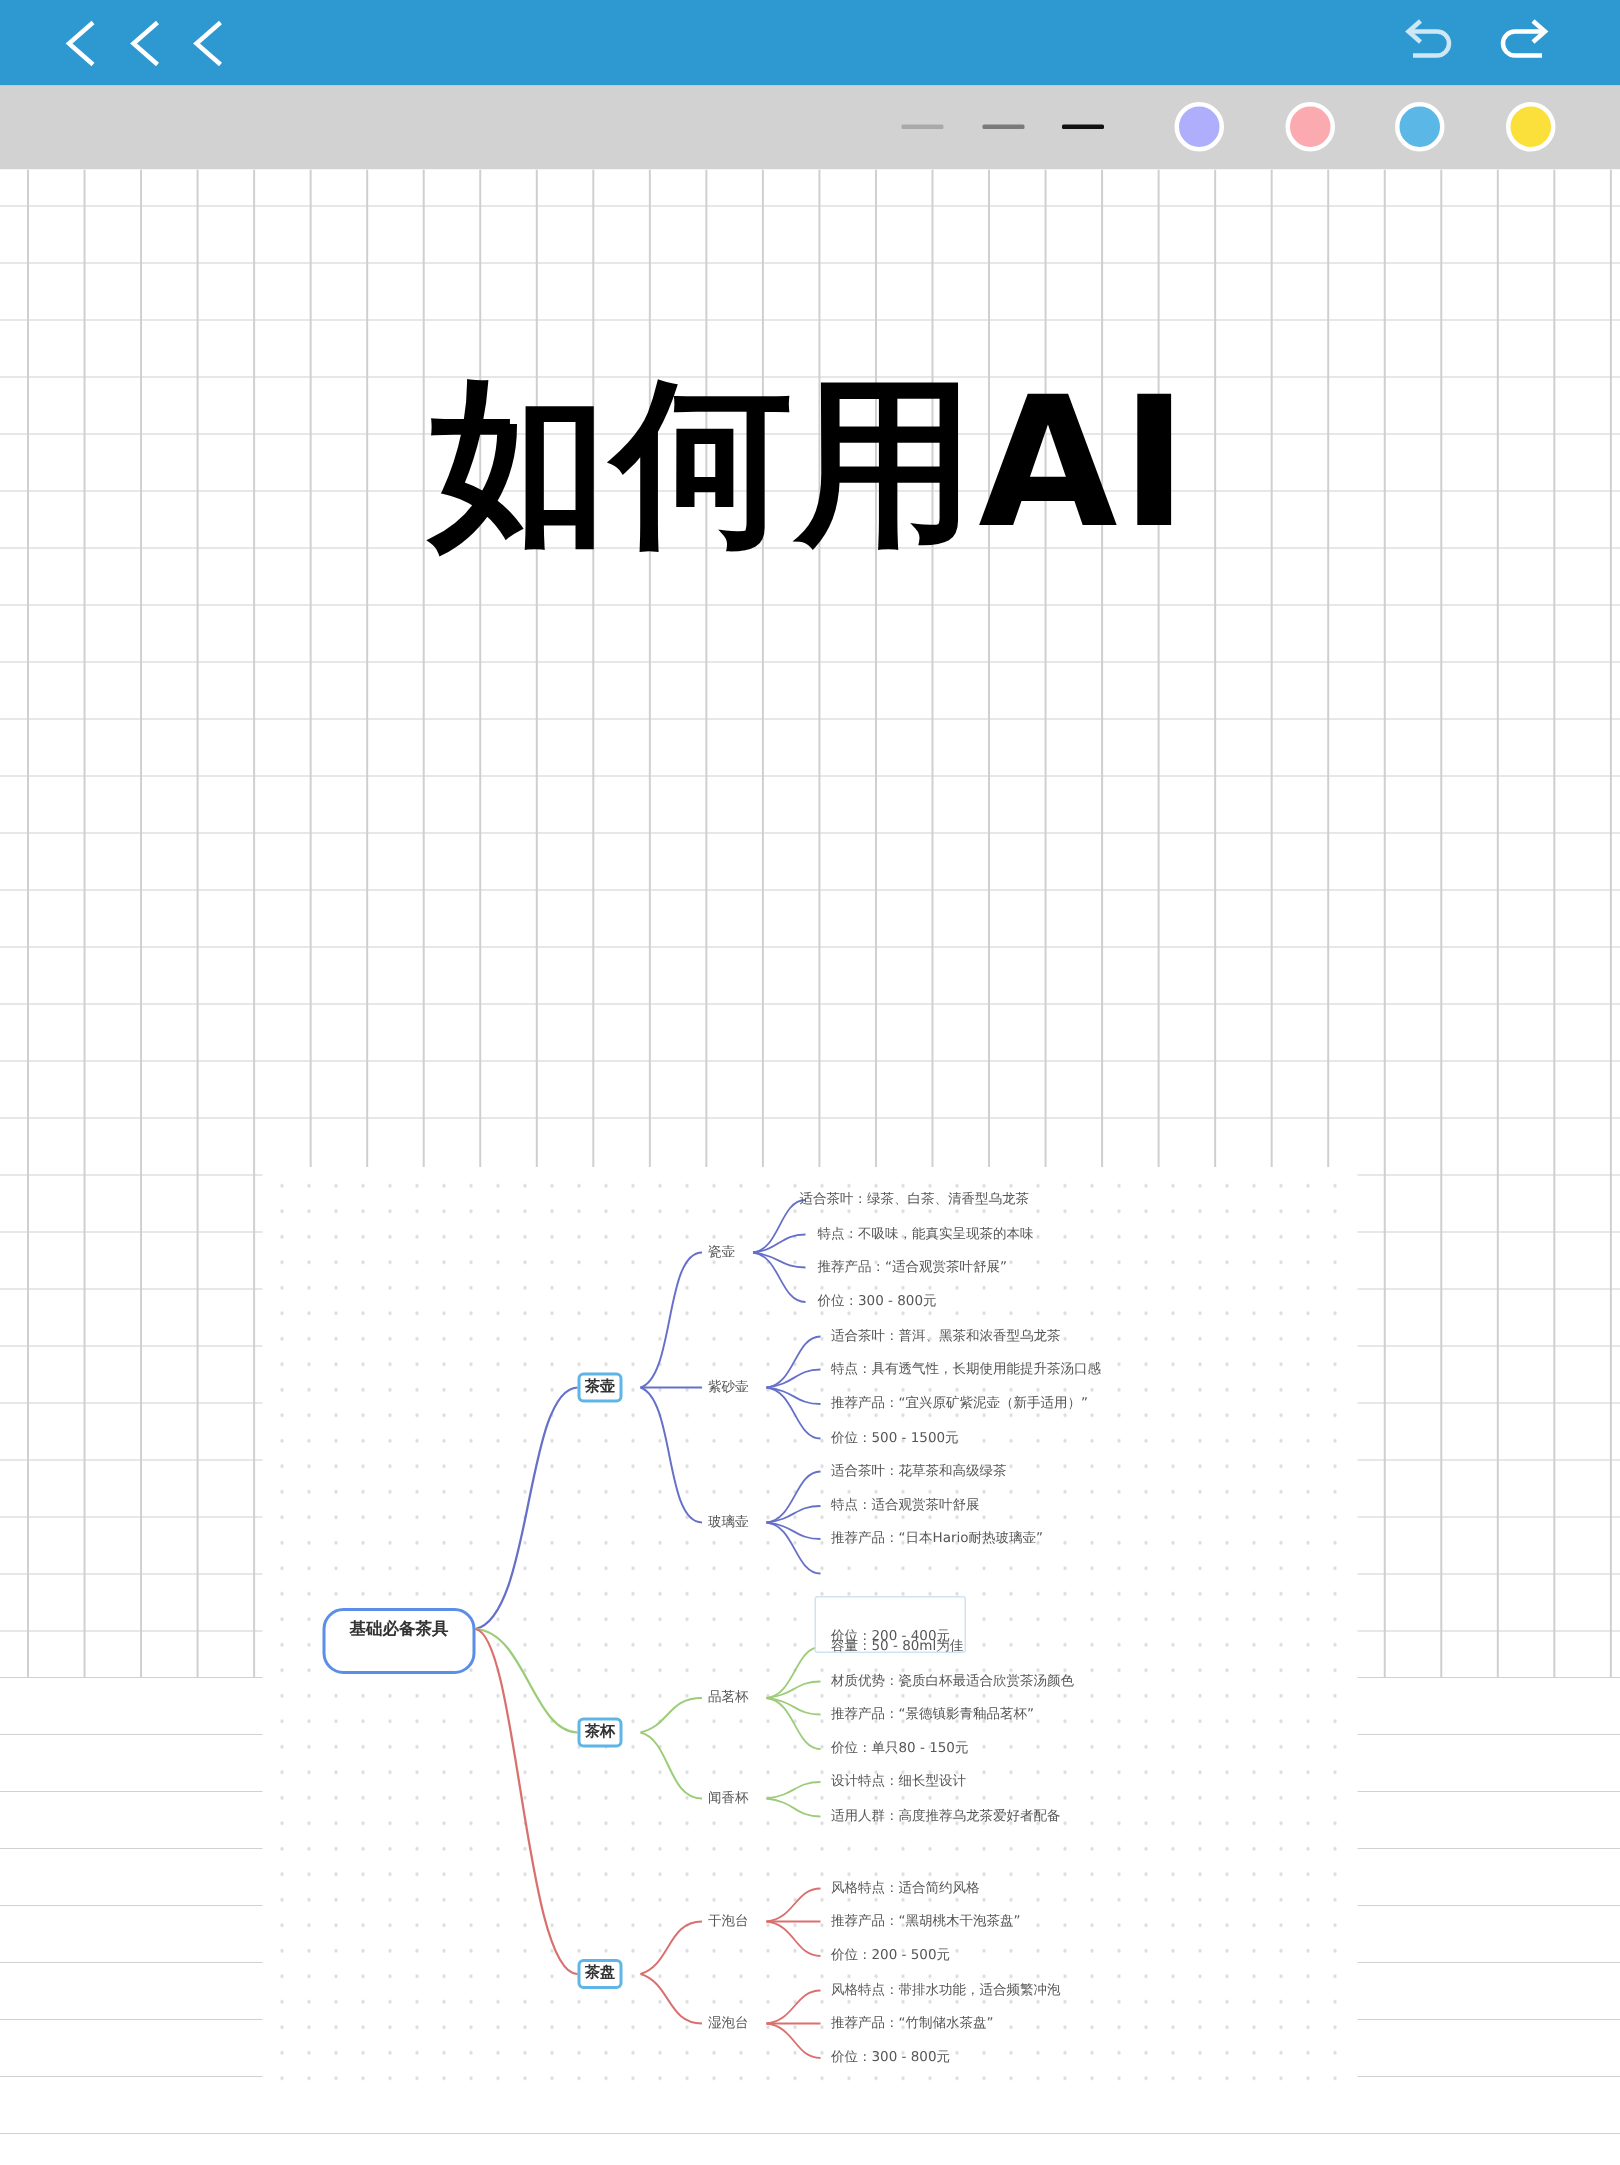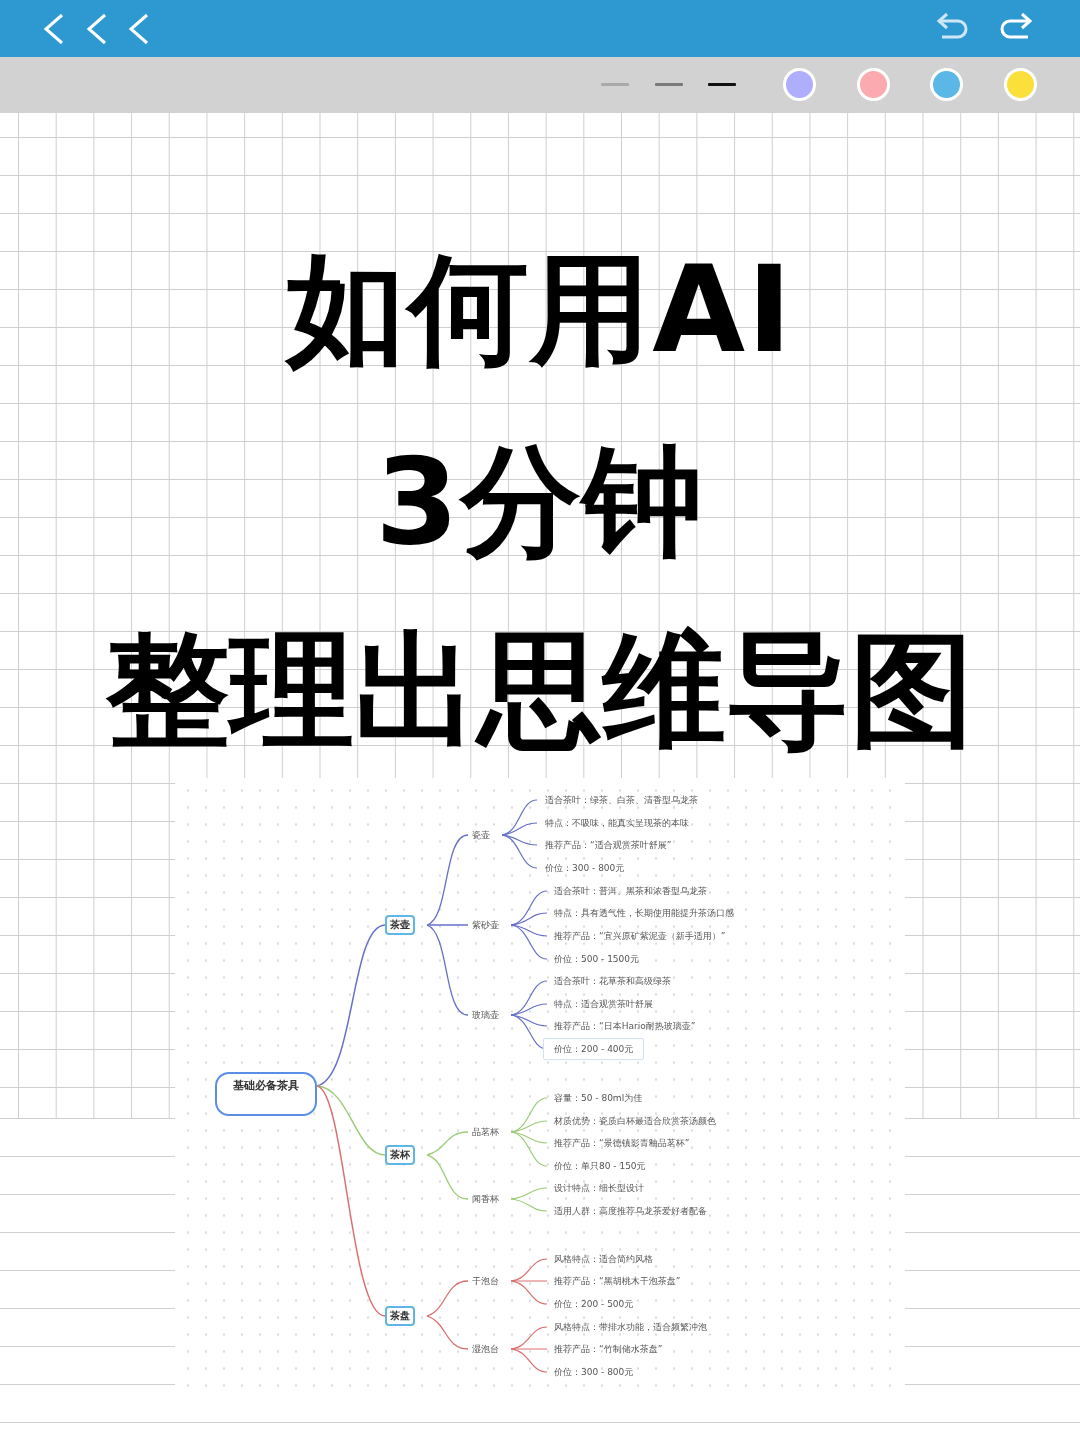--- a/index.html
+++ b/index.html
@@ -43,21 +43,21 @@
     background-size: 18px 17px; background-position: 4px 4px;
   }
   .mindmap svg.links { position: absolute; left: 0; top: 0; }
   .node { position: absolute; font-size: 10px; color: #444; white-space: nowrap; line-height: 14px; font-family: "DejaVu Sans", sans-serif; }
   .root { position: absolute; left: 40px; top: 294px; width: 102px; height: 44px; border: 2px solid #5b8ee6; border-radius: 14px;
     background: #fff; text-align: center; line-height: 24px; font-size: 11px; font-weight: bold; color: #333; }
   .l1 { position: absolute; width: 30px; height: 20px; border: 2px solid #5fb6e6; border-radius: 4px; background: #fff;
     text-align: center; line-height: 16px; font-size: 10px; font-weight: bold; color: #333; }
   .l2 { font-size: 9px; color: #555; }
   .leaf { font-size: 9px; color: #555; }
-  .leaf.boxed { border: 1px solid #cfe3f5; padding: 3px 10px 3px 10px; border-radius: 2px; background: #fff; }
+  .leaf.boxed { border: 1px solid #cfe3f5; padding: 19px 10px 3px 10px; border-radius: 2px; background: #fff; margin-top: 26px; }
 </style>
 </head>
 <body>
 
 <div class="topbar">
   <div class="nav-back" style="left:40px">
     <svg width="30" height="34" viewBox="0 0 30 34">
         <polyline points="22,3 6,17 22,31" fill="none" stroke="#fff" stroke-width="3"></polyline>
       </svg>
   </div>
@@ -93,22 +93,20 @@
   <div class="swatch" style="left:857px; background:#fbaab0"></div>
   <div class="swatch" style="left:930px; background:#5bb7e6"></div>
   <div class="swatch" style="left:1004px; background:#fbdf3a"></div>
 </div>
 
 <div class="canvas">
   <div class="grid-full"></div>
   <div class="grid-lines"></div>
 
   <div class="title-line title-1" style="top:127px">如何用AI</div>
-  <div class="title-line title-2" style="top:319px">3分钟</div>
-  <div class="title-line title-3" style="top:507px">整理出思维导图</div>
 </div>
 
 <div class="mindmap">
   <svg class="links" width="730" height="610" viewBox="0 0 730 610">
 
     <path d="M142 308 C 180 300, 175 148, 210 147" fill="none" stroke="#6670c8" stroke-width="1.5"></path>
     <path d="M142 308 C 175 310, 180 376, 210 377" fill="none" stroke="#9ccc78" stroke-width="1.5"></path>
     <path d="M142 308 C 170 312, 175 538, 210 538" fill="none" stroke="#d9706e" stroke-width="1.5"></path>
 
     <path d="M252 147 C 275 140, 268 57, 293 57" fill="none" stroke="#6670c8" stroke-width="1.3"></path>
@@ -160,21 +158,21 @@
   <div class="l1" style="left:210px; top:528px">茶盘</div>
 
   <div class="node l2" style="left:297px; top:50px">瓷壶</div>
   <div class="node l2" style="left:297px; top:140px">紫砂壶</div>
   <div class="node l2" style="left:297px; top:230px">玻璃壶</div>
   <div class="node l2" style="left:297px; top:347px">品茗杯</div>
   <div class="node l2" style="left:297px; top:414px">闻香杯</div>
   <div class="node l2" style="left:297px; top:496px">干泡台</div>
   <div class="node l2" style="left:297px; top:564px">湿泡台</div>
 
-  <div class="node leaf" style="left:370px; top:15px">适合茶叶：绿茶、白茶、清香型乌龙茶</div>
+  <div class="node leaf" style="left:358px; top:15px">适合茶叶：绿茶、白茶、清香型乌龙茶</div>
   <div class="node leaf" style="left:370px; top:38px">特点：不吸味，能真实呈现茶的本味</div>
   <div class="node leaf" style="left:370px; top:60px">推荐产品：“适合观赏茶叶舒展”</div>
   <div class="node leaf" style="left:370px; top:83px">价位：300 - 800元</div>
 
   <div class="node leaf" style="left:379px; top:106px">适合茶叶：普洱、黑茶和浓香型乌龙茶</div>
   <div class="node leaf" style="left:379px; top:128px">特点：具有透气性，长期使用能提升茶汤口感</div>
   <div class="node leaf" style="left:379px; top:151px">推荐产品：“宜兴原矿紫泥壶（新手适用）”</div>
   <div class="node leaf" style="left:379px; top:174px">价位：500 - 1500元</div>
 
   <div class="node leaf" style="left:379px; top:196px">适合茶叶：花草茶和高级绿茶</div>

